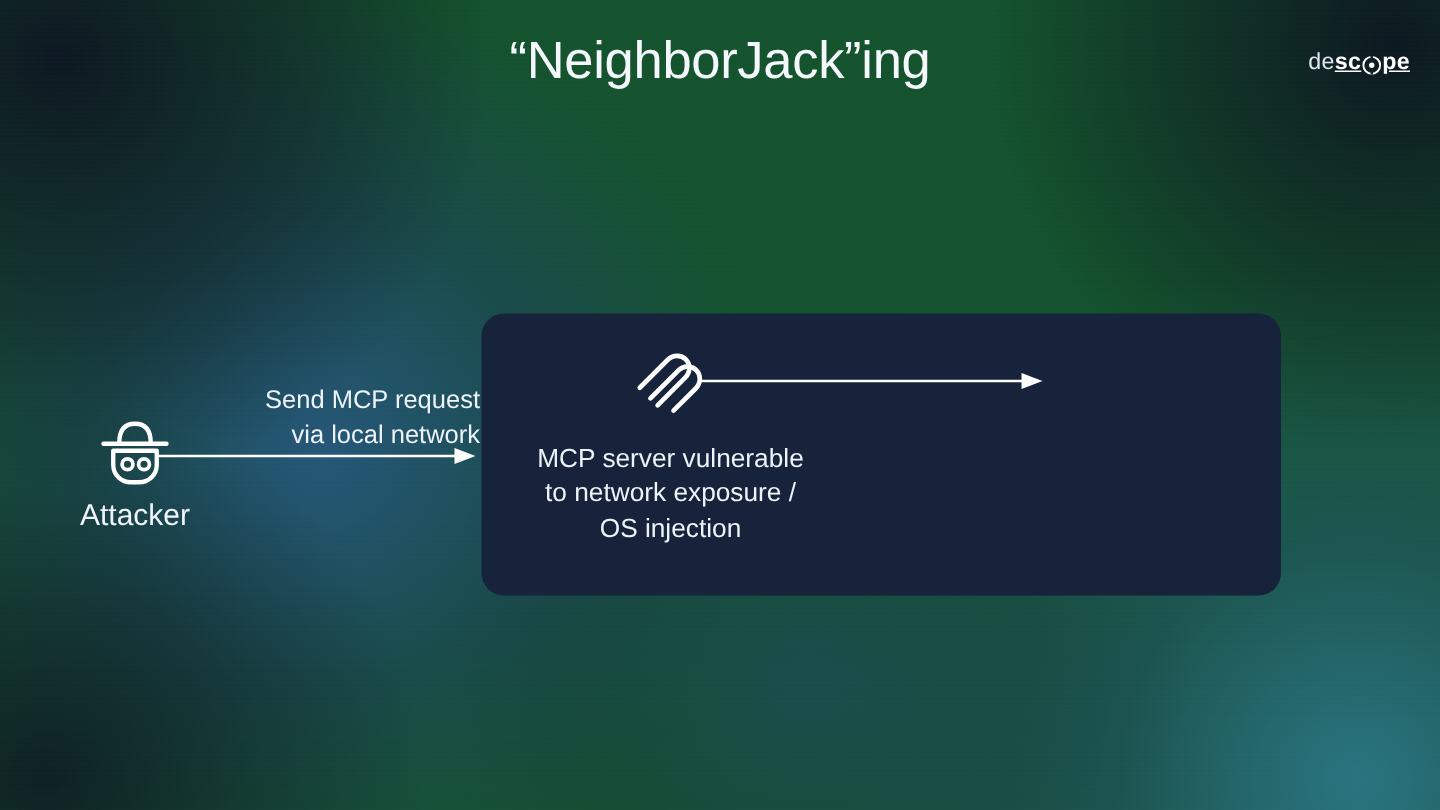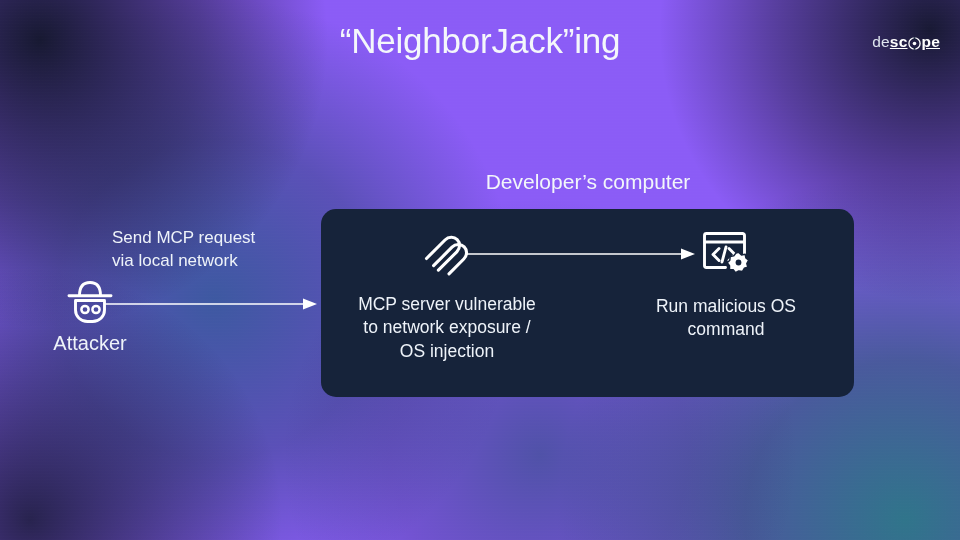--- a/index.html
+++ b/index.html
@@ -9,21 +9,21 @@
     width:960px; height:540px;
     overflow:hidden;
     background:#0f1624;
     font-family:"Liberation Sans", sans-serif;
   }
 
   #slide {
     position:relative;
     width:960px; height:540px;
     overflow:hidden;
-    background-color:#8b5cf6;
+    background-color:#14532d;
   }
 
   
   .bg-layer {
     position:absolute; inset:0;
     pointer-events:none;
   }
   .glow-blue {
     background:
       radial-gradient(circle 420px at 215px 300px, rgba(42,88,140,0.80) 0%, rgba(32,66,108,0.45) 38%, rgba(20,33,56,0.0) 72%);
@@ -121,22 +121,22 @@
   #node-os-command .node-icon { margin:0 auto; }
   #node-os-command .node-label { font-size:17.5px; margin-top:15px; }
 
   
   .connector { position:absolute; }
   #connector-attacker-to-mcp { left:104px; top:296px; }
   #connector-mcp-to-os       { left:466px; top:246px; }
 
   #edge-label-local-network {
     position:absolute;
-    left:112px; top:226px; width:208px;
-    text-align:left;
+    left:112px; top:255px; width:208px;
+    text-align:right;
     color:#eef3f9;
     font-size:17px;
     line-height:1.38;
     white-space:pre-line;
   }
 </style>
 </head>
 <body>
 
 <div id="slide">
@@ -155,21 +155,20 @@
     <span class="lw-mark">
       <svg width="13" height="13" viewBox="0 0 26 26" aria-hidden="true">
         <circle cx="13" cy="13" r="11.2" fill="none" stroke="#ffffff" stroke-width="2.6"></circle>
         <circle cx="13" cy="13" r="3.6" fill="#ffffff"></circle>
         <path d="M13 0.6 L13 6.2 M13 19.8 L13 25.4" stroke="#16233a" stroke-width="3.4" stroke-linecap="butt"></path>
       </svg>
     </span>
     <span class="lw-bold">pe</span>
   </div>
 
-  <div id="panel-heading">Developer’s computer</div>
   <div id="dev-panel"></div>
 
   <div class="connector" id="connector-attacker-to-mcp">
     <svg width="216" height="16" viewBox="0 0 216 16" aria-hidden="true">
       <line x1="0" y1="8" x2="200" y2="8" stroke="#ffffff" stroke-width="1.7"></line>
       <polygon points="199,2.6 213,8 199,13.4" fill="#ffffff"></polygon>
     </svg>
   </div>
   <div id="edge-label-local-network">Send MCP request
 via local network</div>
@@ -205,37 +204,14 @@
           <path d="M4.5 28.5 L23.0 10.0 C26.6 6.4 32.0 6.4 35.2 9.6 C38.4 12.8 38.4 18.2 34.8 21.8 L16.4 40.2"></path>
           <path d="M11.6 35.6 L30.0 17.2 C33.6 13.6 39.0 13.6 42.2 16.8 C45.4 20.0 45.4 25.4 41.8 29.0 L27.0 43.8"></path>
         </g>
       </svg>
     </span>
     <div class="node-label">MCP server vulnerable
 to network exposure /
 OS injection</div>
   </div>
 
-  <div class="node" id="node-os-command">
-    <span class="node-icon">
-      <svg width="52" height="48" viewBox="0 0 52 48" aria-hidden="true">
-
-        <path d="M44.5 27.5 L44.5 7.5 C44.5 6.4 43.6 5.5 42.5 5.5 L6.5 5.5 C5.4 5.5 4.5 6.4 4.5 7.5 L4.5 37.5 C4.5 38.6 5.4 39.5 6.5 39.5 L25.5 39.5" fill="none" stroke="#ffffff" stroke-width="2.9" stroke-linecap="round" stroke-linejoin="round"></path>
-
-        <line x1="4.5" y1="14.0" x2="44.5" y2="14.0" stroke="#ffffff" stroke-width="2.9"></line>
-
-        <path d="M19.0 20.5 L13.0 26.5 L19.0 32.5" fill="none" stroke="#ffffff" stroke-width="2.9" stroke-linecap="round" stroke-linejoin="round"></path>
-        <path d="M29.0 20.5 L35.0 26.5 L29.0 32.5" fill="none" stroke="#ffffff" stroke-width="2.9" stroke-linecap="round" stroke-linejoin="round"></path>
-        <line x1="26.0" y1="19.0" x2="22.0" y2="34.0" stroke="#ffffff" stroke-width="2.9" stroke-linecap="round"></line>
-
-        <g transform="translate(38.5,34.5)">
-          <path d="M0,-10.2 L3.0,-7.6 L6.7,-8.2 L7.4,-4.6 L10.2,-2.3 L8.3,1.0 L9.3,4.6 L5.8,5.8
-                   L3.9,9.1 L0.3,8.4 L-3.0,10.2 L-5.3,7.3 L-9.0,7.0 L-9.0,3.3 L-11.3,0.3 L-8.7,-2.3
-                   L-8.3,-6.0 L-4.7,-6.7 L-2.4,-9.6 Z" fill="#ffffff" stroke="#16233a" stroke-width="1.5" stroke-linejoin="round"></path>
-          <circle cx="0" cy="0" r="2.9" fill="#16233a"></circle>
-        </g>
-      </svg>
-    </span>
-    <div class="node-label">Run malicious OS
-command</div>
-  </div>
 
 </div>
 
 </body></html>

